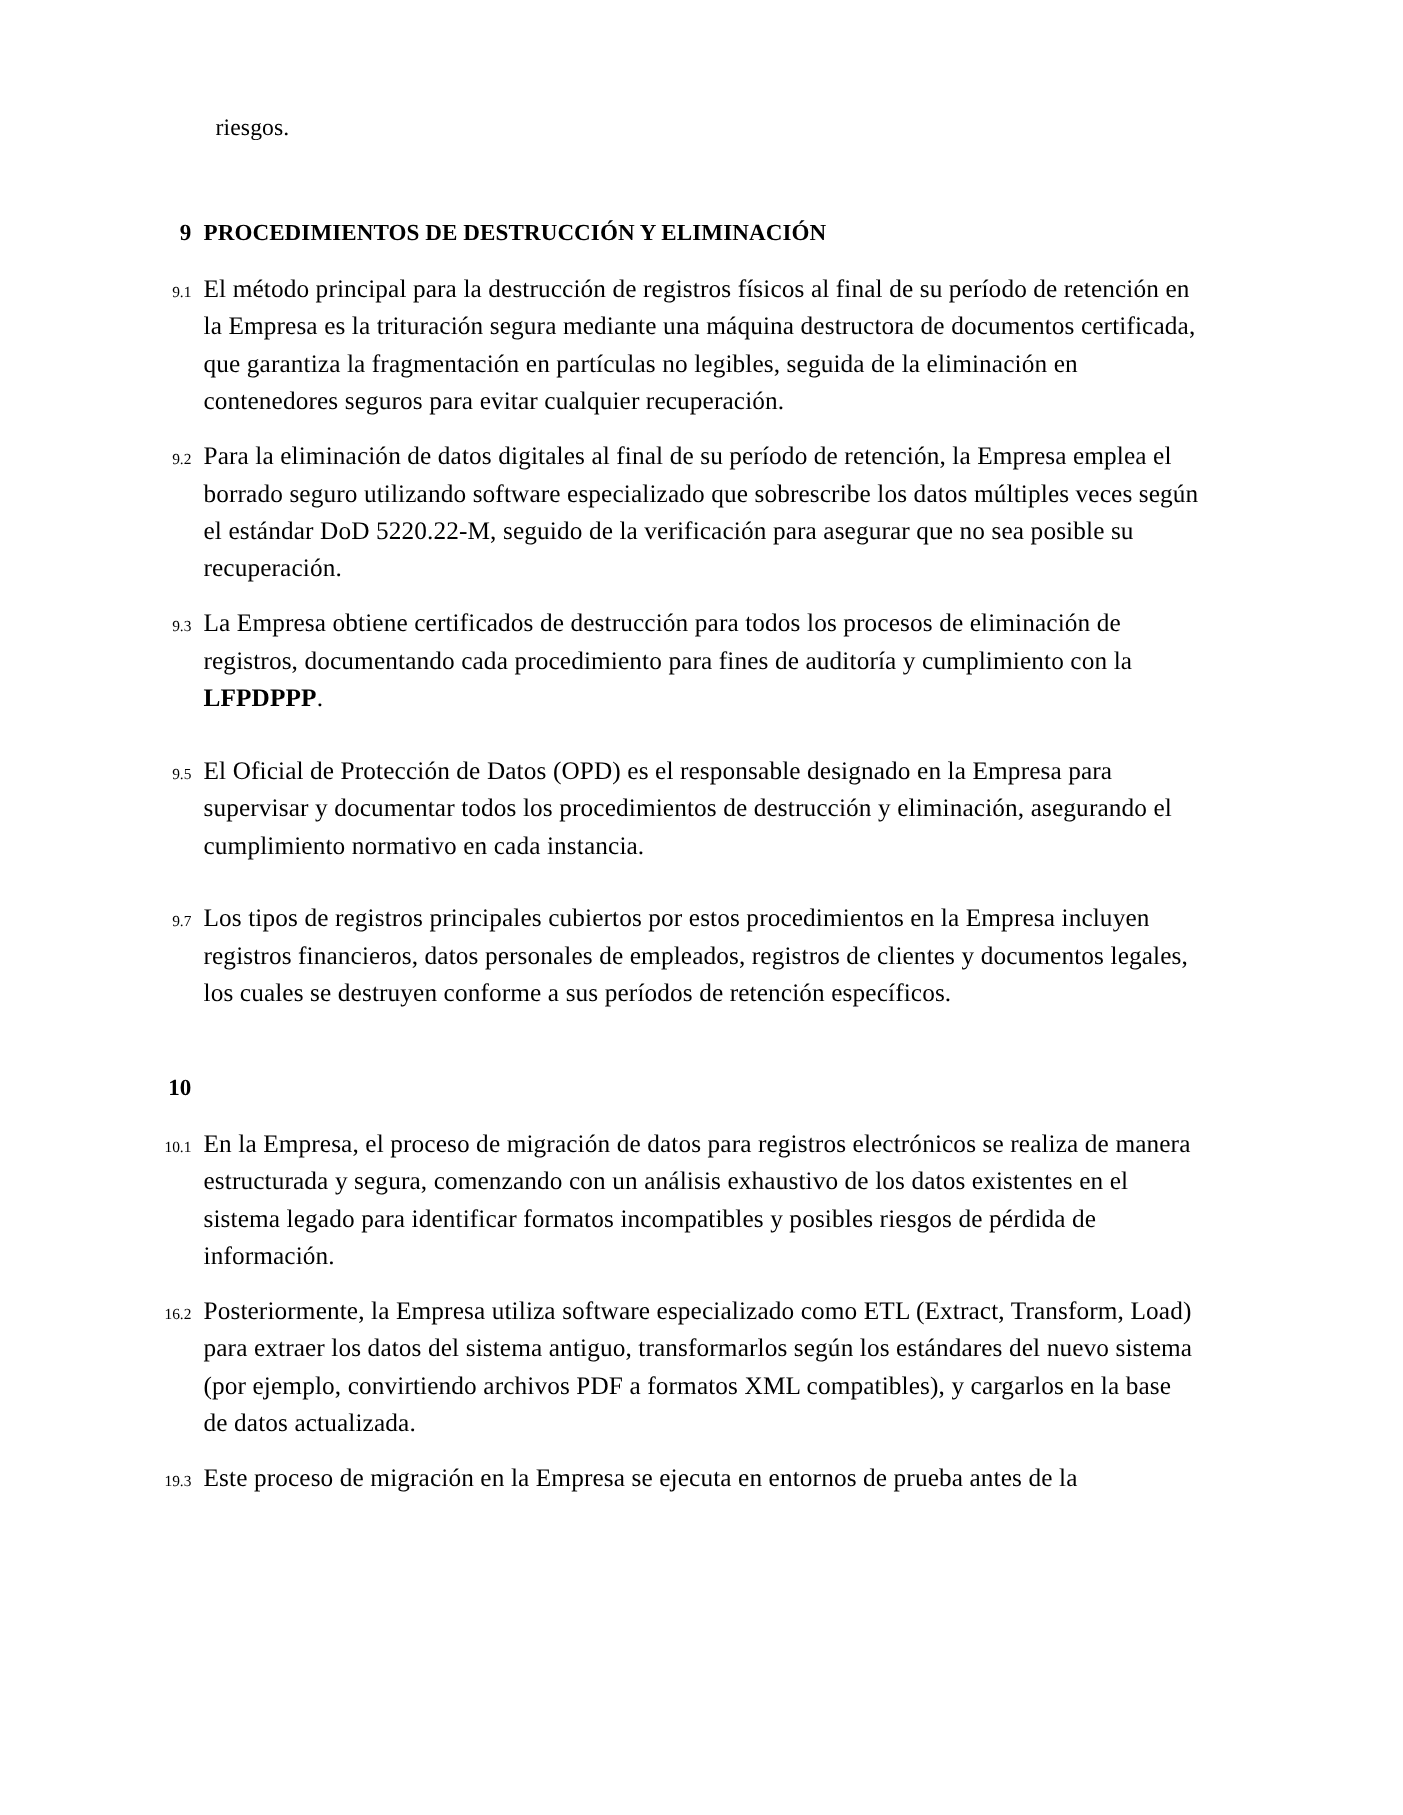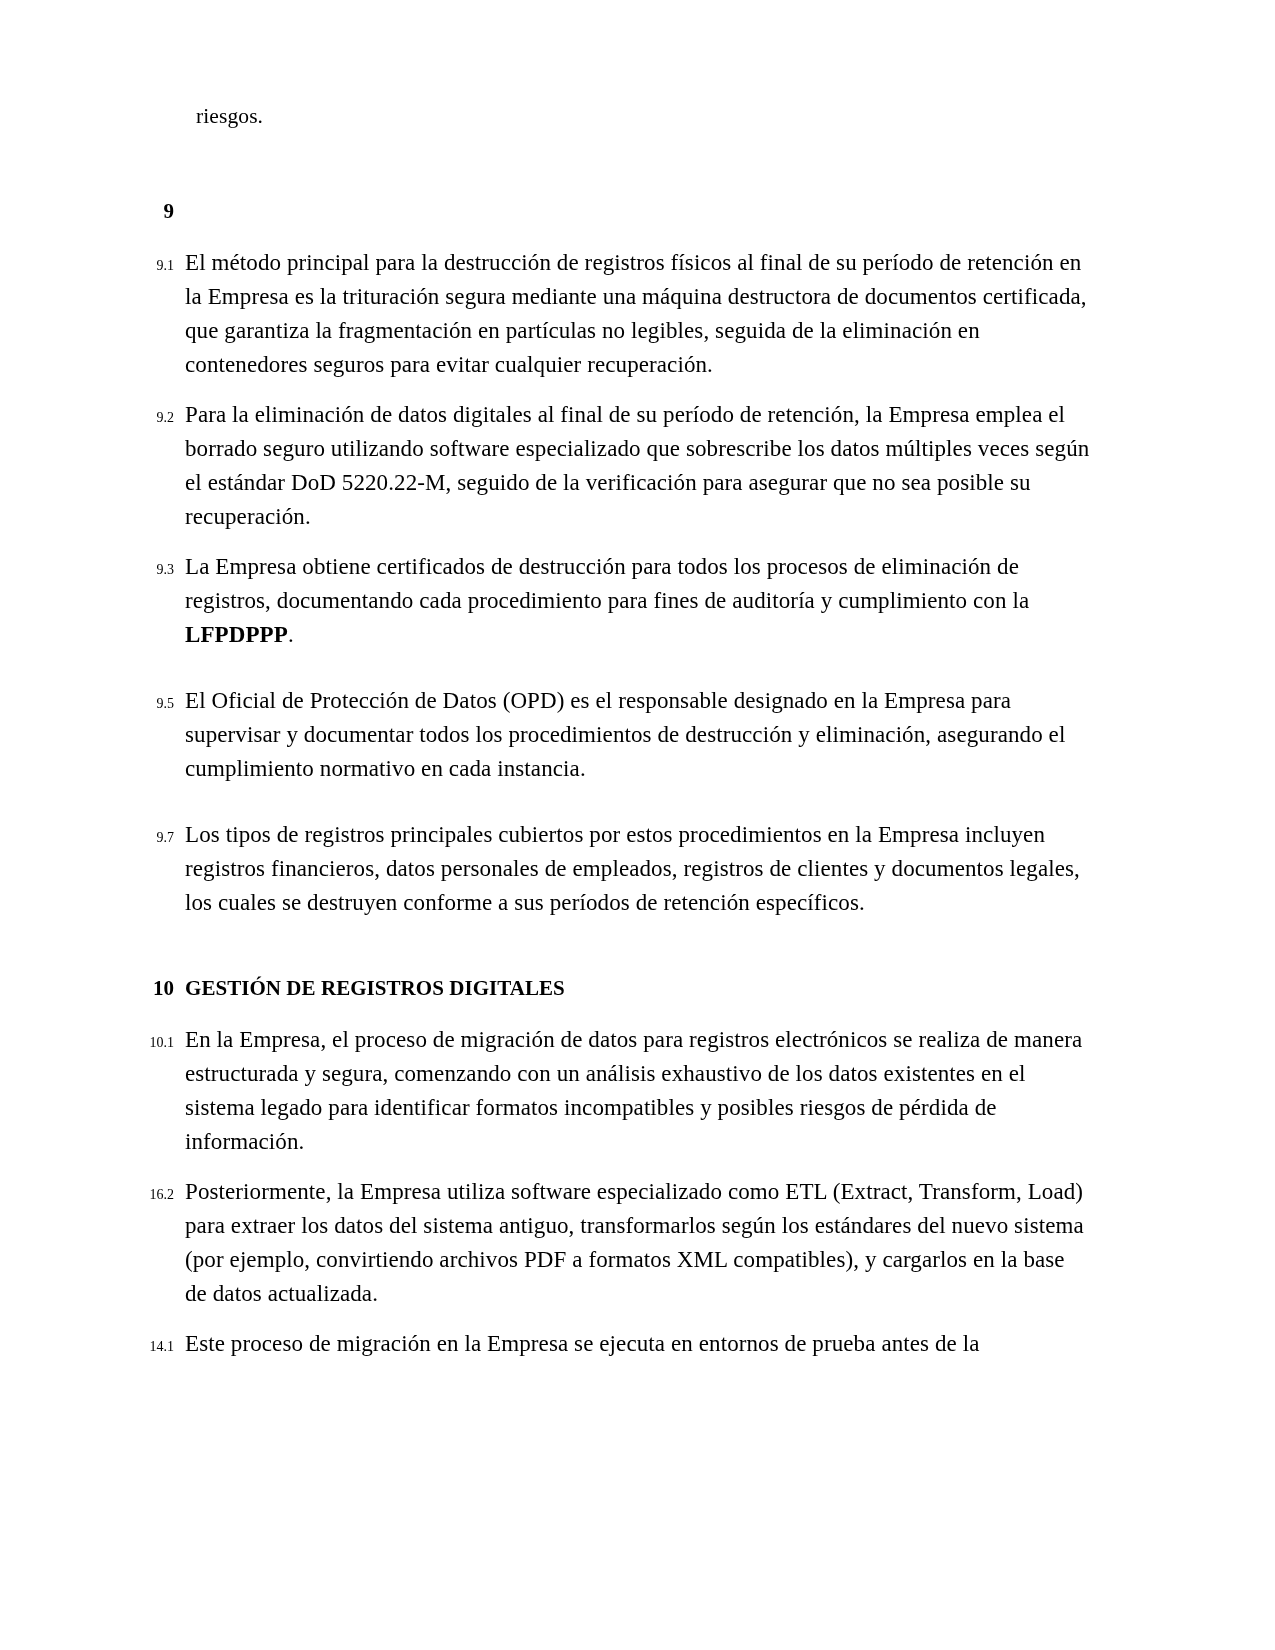--- a/index.html
+++ b/index.html
@@ -93,20 +93,21 @@
 
 <div class="page">
   <div class="content">
 
     <p class="carryover">riesgos.</p>
 
     <div class="gap-before-heading-9"></div>
 
     <div class="section-heading">
       <span class="num">9</span>
+      <span class="title">PROCEDIMIENTOS DE DESTRUCCIÓN Y ELIMINACIÓN</span>
     </div>
 
     <div class="gap-after-heading-9"></div>
 
     <div class="clause">
       <span class="num">9.1</span>
       <span class="body">El método principal para la destrucción de registros físicos al final de su período de retención en la Empresa es la trituración segura mediante una máquina destructora de documentos certificada, que garantiza la fragmentación en partículas no legibles, seguida de la eliminación en contenedores seguros para evitar cualquier recuperación.</span>
     </div>
 
     <div class="gap-para"></div>
@@ -140,38 +141,37 @@
 
     <div class="clause">
       <span class="num">9.7</span>
       <span class="body">Los tipos de registros principales cubiertos por estos procedimientos en la Empresa incluyen registros financieros, datos personales de empleados, registros de clientes y documentos legales, los cuales se destruyen conforme a sus períodos de retención específicos.</span>
     </div>
 
     <div class="gap-before-heading-10"></div>
 
     <div class="section-heading">
       <span class="num">10</span>
-      <span class="title">GESTIÓN DE REGISTROS DIGITALES</span>
     </div>
 
     <div class="gap-after-heading-10"></div>
 
     <div class="clause">
       <span class="num">10.1</span>
       <span class="body">En la Empresa, el proceso de migración de datos para registros electrónicos se realiza de manera estructurada y segura, comenzando con un análisis exhaustivo de los datos existentes en el sistema legado para identificar formatos incompatibles y posibles riesgos de pérdida de información.</span>
     </div>
 
     <div class="gap-para"></div>
 
     <div class="clause">
       <span class="num">16.2</span>
       <span class="body">Posteriormente, la Empresa utiliza software especializado como ETL (Extract, Transform, Load) para extraer los datos del sistema antiguo, transformarlos según los estándares del nuevo sistema (por ejemplo, convirtiendo archivos PDF a formatos XML compatibles), y cargarlos en la base de datos actualizada.</span>
     </div>
 
     <div class="gap-para"></div>
 
     <div class="clause">
-      <span class="num">14.1</span>
+      <span class="num">19.3</span>
       <span class="body">Este proceso de migración en la Empresa se ejecuta en entornos de prueba antes de la</span>
     </div>
 
   </div>
 </div>
 
 </body></html>

